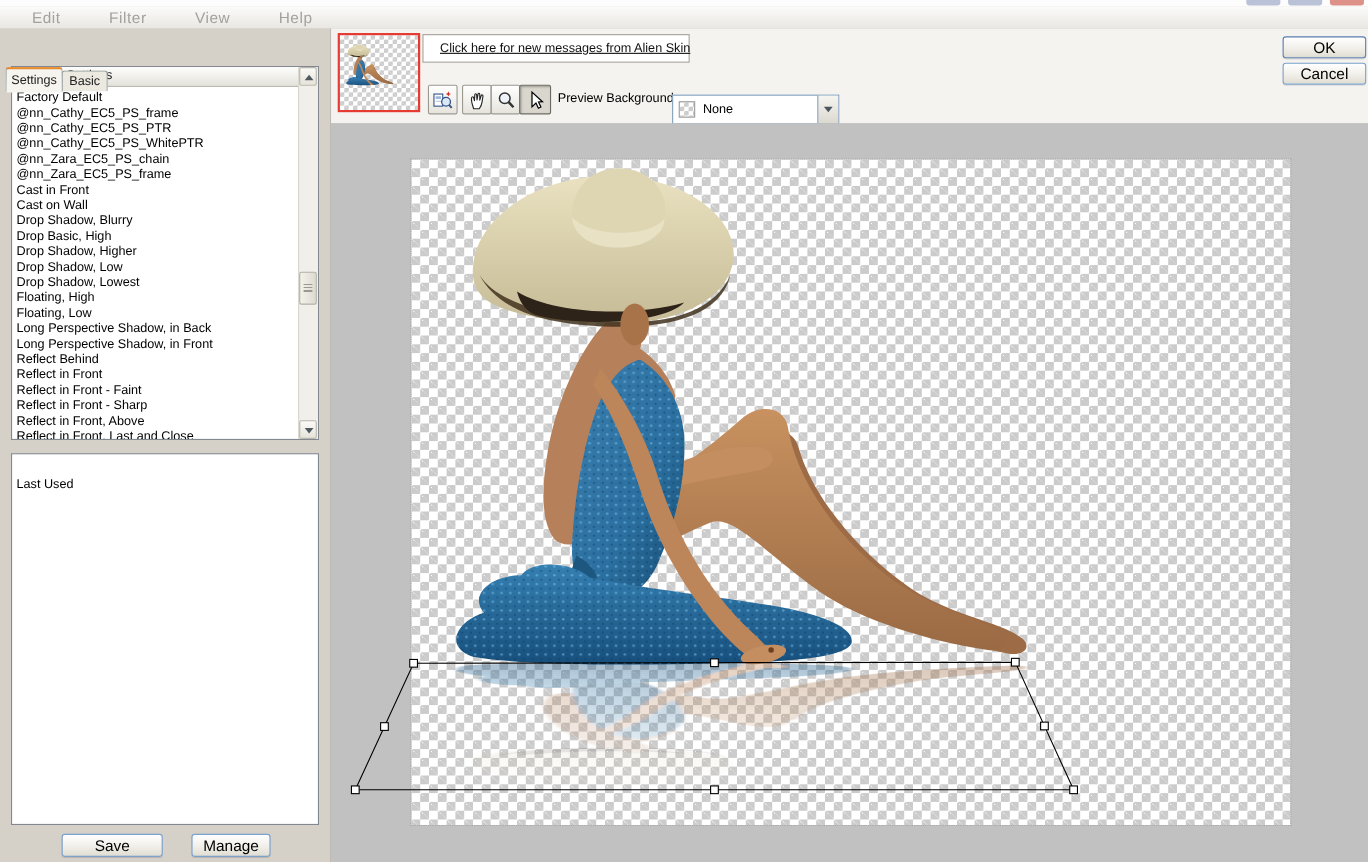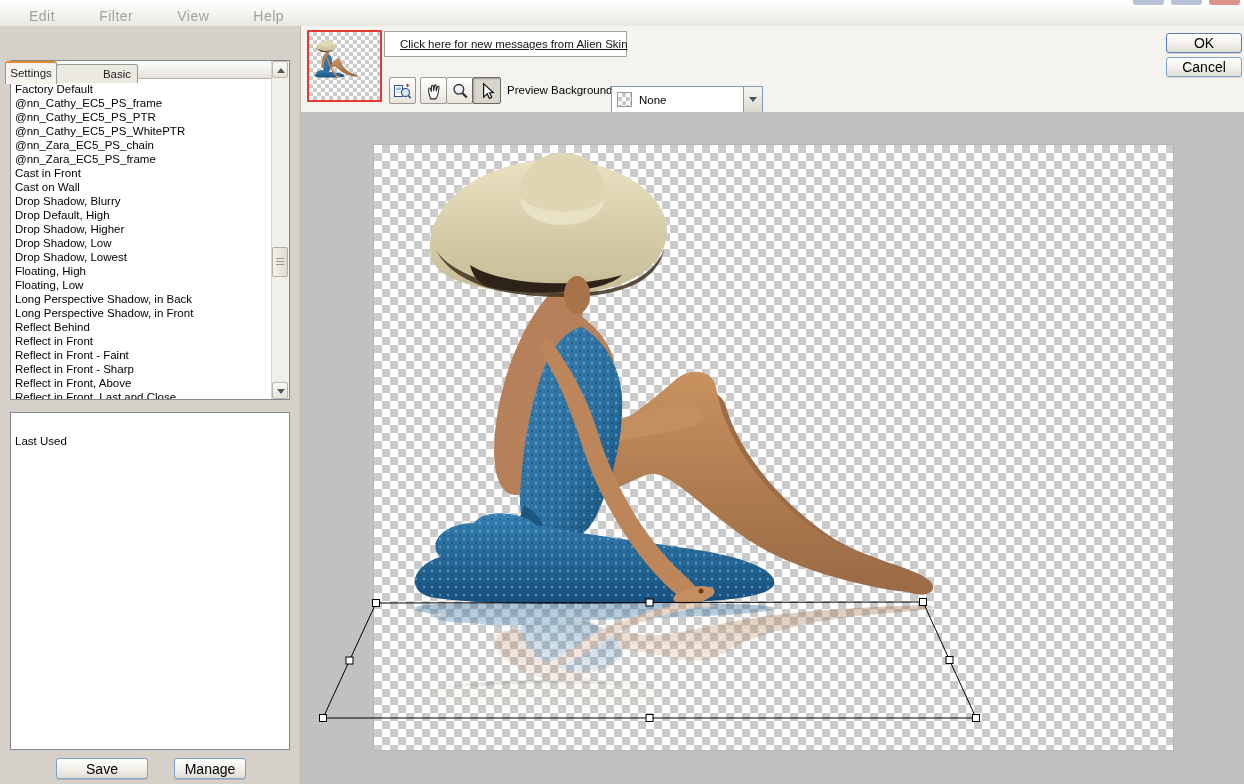--- a/index.html
+++ b/index.html
@@ -16,21 +16,21 @@
   
   .menubar{position:absolute;left:0;top:6px;width:1244px;height:20px;background:linear-gradient(#fbfbfa,#e9e7e2);border-bottom:1px solid #d7d5cf;display:flex;align-items:center;}
   .menu-item{color:#a3a19d;font-size:14px;padding:0 12px;letter-spacing:.5px;margin-left:20px;}
   .menu-item:first-child{padding-left:9px;}
 
   
   .left-panel{position:absolute;left:0;top:26px;width:300px;height:758px;background:#d5d1c8;border-right:1px solid #bdbab2;}
   .tabs{position:absolute;left:0;top:5px;height:24px;width:300px;margin-top:28px;}
   .tab{position:absolute;font-size:11.5px;color:#222;text-align:center;}
   .tab.active{left:5px;top:2px;width:50px;height:21px;line-height:21px;background:#f6f4ef;border:1px solid #919b9c;border-bottom:none;border-top:2px solid #e68b2c;border-radius:3px 3px 0 0;z-index:2;}
-  .tab.inactive{left:56px;top:5px;width:40px;height:18px;line-height:18px;background:#ece9e1;border:1px solid #919b9c;border-bottom:none;border-radius:3px 3px 0 0;z-index:1;padding-left:40px;}
+  .tab.inactive{left:56px;top:5px;width:40px;height:18px;line-height:18px;background:#ece9e1;border:1px solid #919b9c;border-bottom:none;border-radius:3px 3px 0 0;z-index:1;}
 
   .listbox{position:absolute;left:10px;width:280px;background:#fff;border:1px solid #828790;box-sizing:border-box;overflow:hidden;}
   .lb-factory{top:34px;height:340px;}
   .lb-user{top:386px;height:338px;}
   .lb-header{position:absolute;left:0;top:0;right:0;height:18px;line-height:17px;font-size:11.5px;color:#111;padding-left:8px;background:linear-gradient(#fdfdfd,#e4e2da);border-bottom:1px solid #b5b2aa;box-sizing:border-box;}
   .lb-factory .lb-header{right:17px;}
   .lb-user .lb-header::after{content:"";position:absolute;right:14px;top:1px;bottom:1px;width:1px;background:#c9c6bf;}
   .lb-items{position:absolute;left:0;top:20px;right:0;bottom:0;padding:1px 0 0 4px;}
   .lb-factory .lb-items{right:17px;}
   .lb-item{font-size:11.5px;line-height:14px;color:#000;white-space:nowrap;}
@@ -112,21 +112,21 @@
       <div class="lb-items">
           <div class="lb-item">Factory Default</div>
           <div class="lb-item">@nn_Cathy_EC5_PS_frame</div>
           <div class="lb-item">@nn_Cathy_EC5_PS_PTR</div>
           <div class="lb-item">@nn_Cathy_EC5_PS_WhitePTR</div>
           <div class="lb-item">@nn_Zara_EC5_PS_chain</div>
           <div class="lb-item">@nn_Zara_EC5_PS_frame</div>
           <div class="lb-item">Cast in Front</div>
           <div class="lb-item">Cast on Wall</div>
           <div class="lb-item">Drop Shadow, Blurry</div>
-          <div class="lb-item">Drop Default, High</div>
+          <div class="lb-item">Drop Basic, High</div>
           <div class="lb-item">Drop Shadow, Higher</div>
           <div class="lb-item">Drop Shadow, Low</div>
           <div class="lb-item">Drop Shadow, Lowest</div>
           <div class="lb-item">Floating, High</div>
           <div class="lb-item">Floating, Low</div>
           <div class="lb-item">Long Perspective Shadow, in Back</div>
           <div class="lb-item">Long Perspective Shadow, in Front</div>
           <div class="lb-item">Reflect Behind</div>
           <div class="lb-item">Reflect in Front</div>
           <div class="lb-item">Reflect in Front - Faint</div>

